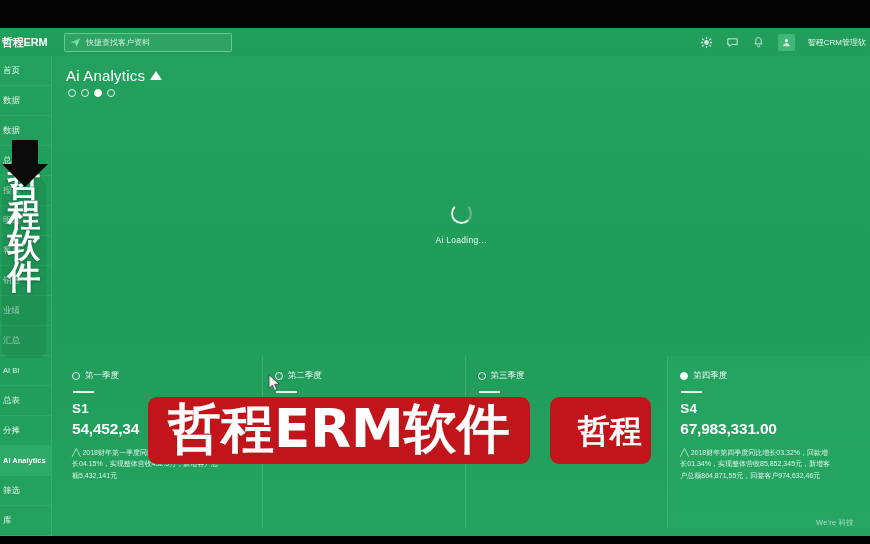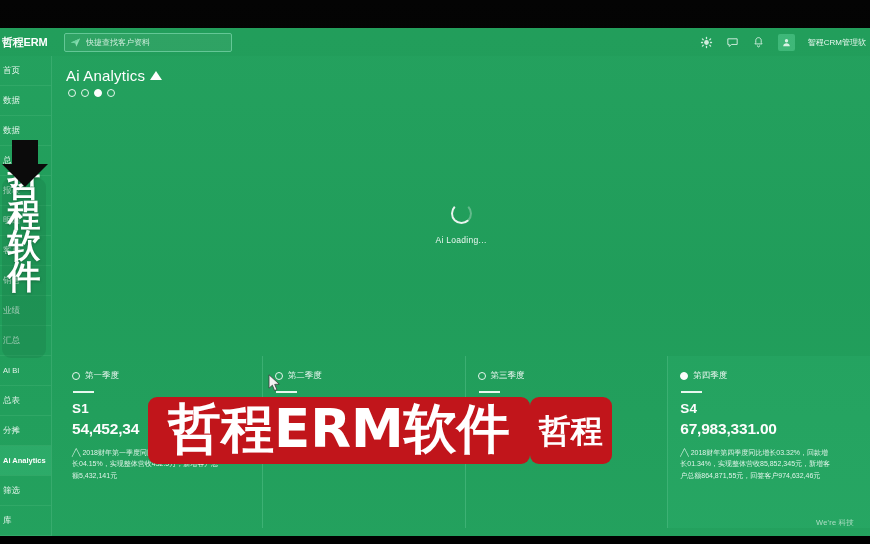--- a/index.html
+++ b/index.html
@@ -142,38 +142,39 @@
     pointer-events:none;
   }
   .wm-plate {
     position:absolute; left:2px; top:178px; width:44px; height:180px;
     background:rgba(22,120,70,.30); border-radius:9px; z-index:29; pointer-events:none;
   }
 
   
   .banner {
     position:absolute; left:148px; top:397px; z-index:40;
-    display:flex; align-items:stretch; gap:0; pointer-events:none;
+    display:flex; align-items:stretch; gap:20px; pointer-events:none;
   }
   .banner-main {
     background:#c1151b; border-radius:9px;
     padding:5px 20px 9px 20px;
     display:flex; align-items:center;
   }
   .banner-main span {
     font-size:53px; font-weight:700; color:#ffffff; line-height:1;
     letter-spacing:0px; font-family:"DejaVu Sans",sans-serif;
   }
   .banner-badge {
     background:#c1151b; border-radius:9px;
     padding:5px 9px; display:flex; align-items:center;
   }
   .banner-badge span {
     font-size:32px; font-weight:700; color:#ffffff; line-height:1;
     font-family:"DejaVu Sans",sans-serif;
+    margin-left:19px;
   }
 
   
   .footer-note {
     position:absolute; right:16px; bottom:8px; font-size:7.5px;
     color:rgba(255,255,255,.62); letter-spacing:.2px; z-index:20;
   }
 
   
   .cursor { position:absolute; left:268px; top:374px; z-index:60; pointer-events:none; }

